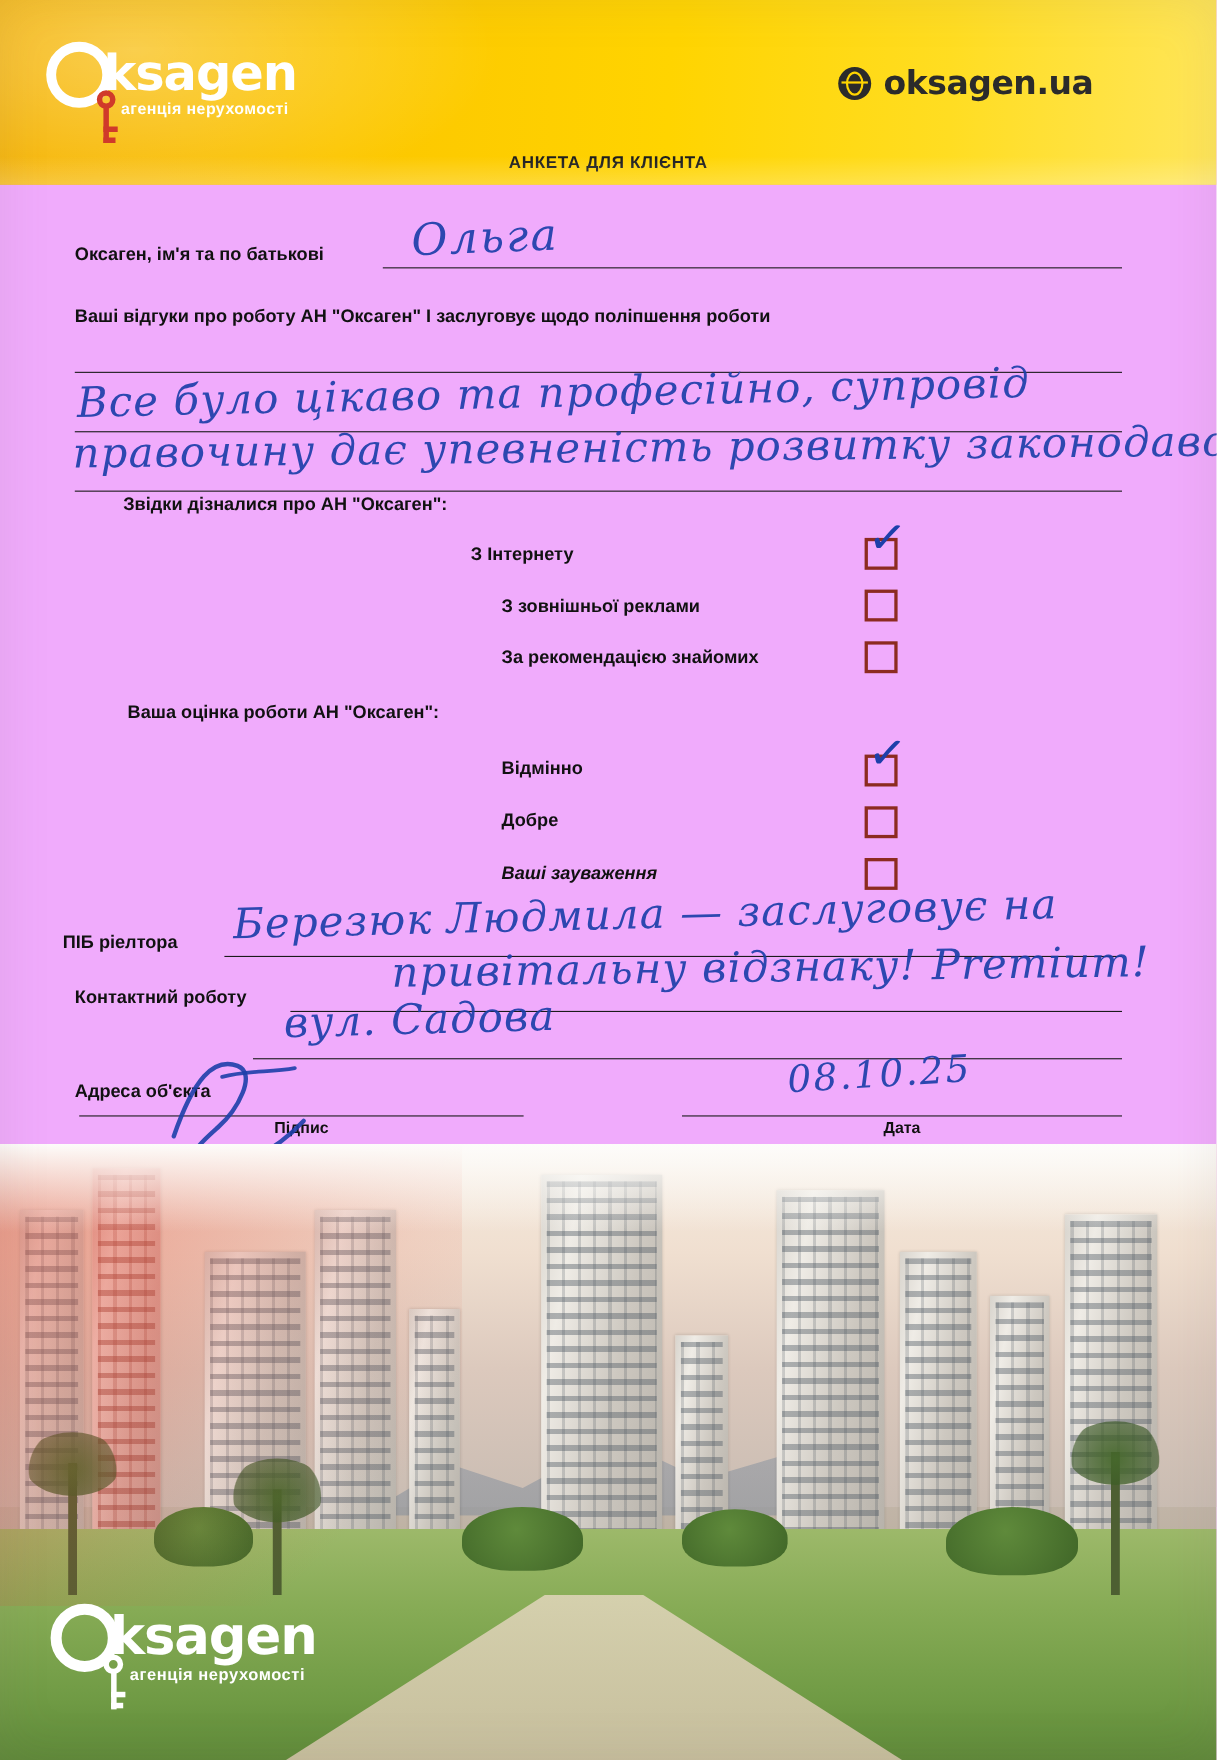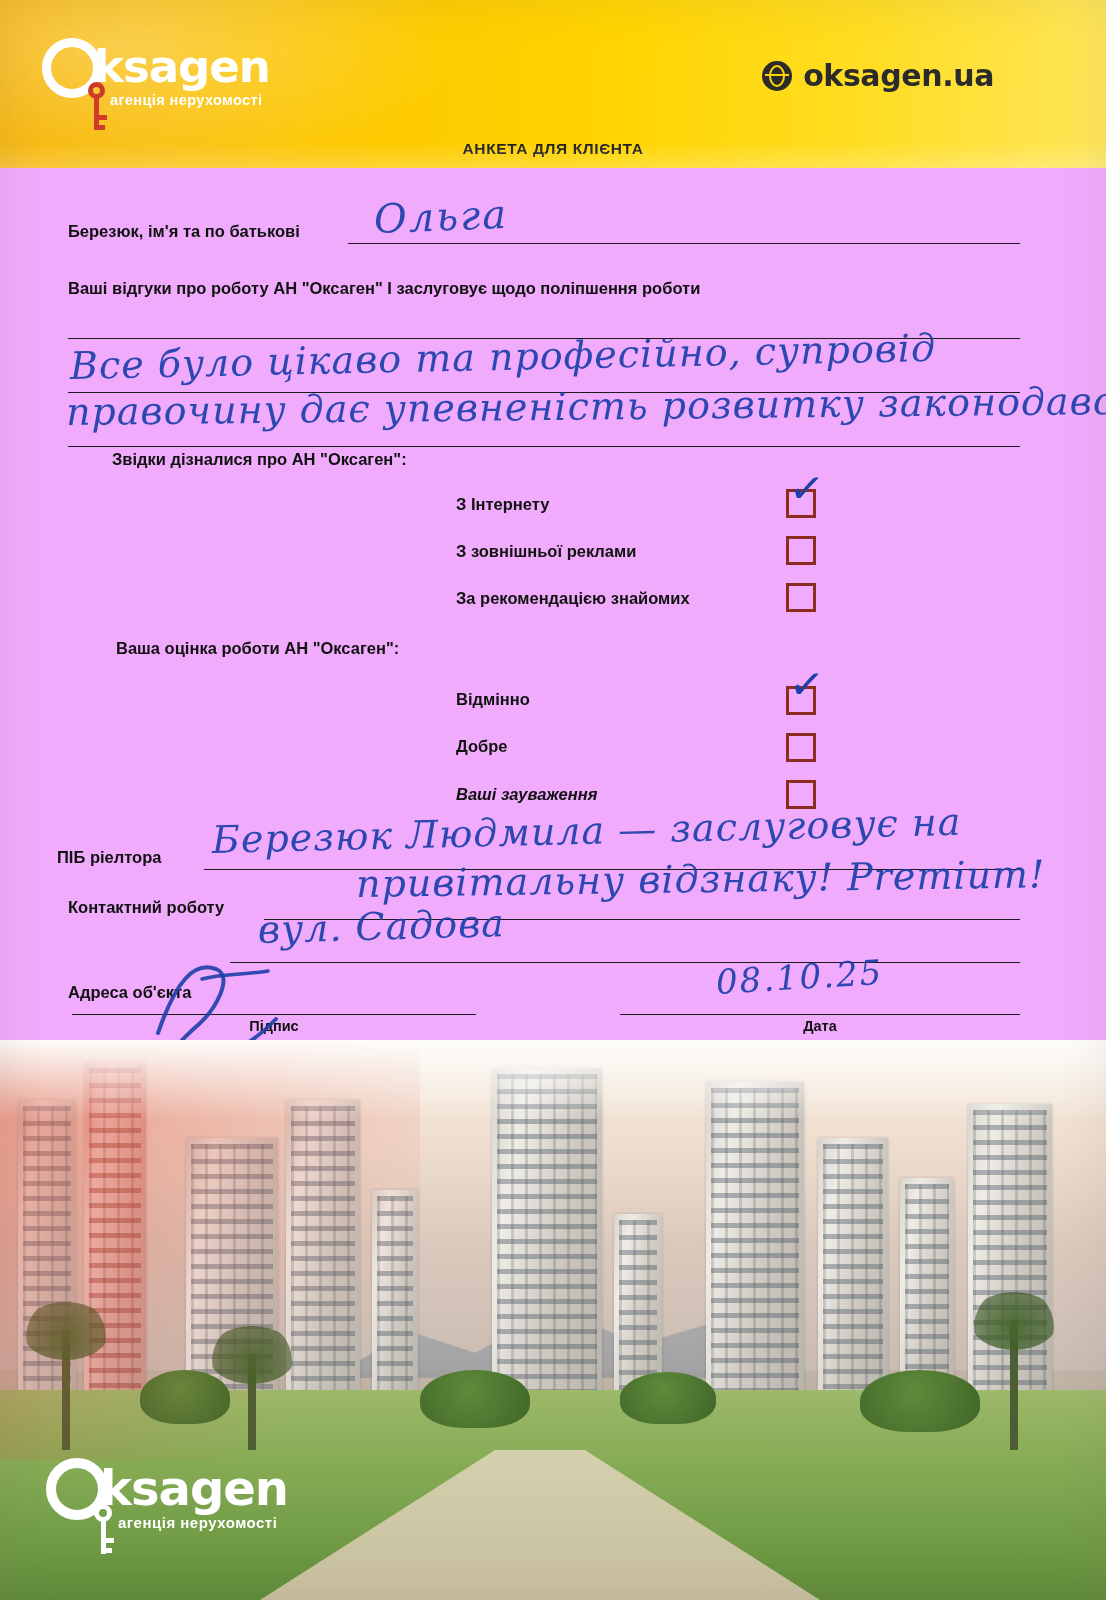--- a/index.html
+++ b/index.html
@@ -379,34 +379,34 @@
     </div>
 
     <div class="site-url">
       <div class="globe-icon"></div>
       <div class="site-url-text">oksagen.ua</div>
     </div>
 
     <div class="form-title">АНКЕТА ДЛЯ КЛІЄНТА</div>
   </div>
 
-  <div class="field-label" style="left:68px; top:222px;">Березюк, ім'я та по батькові</div>
+  <div class="field-label" style="left:68px; top:222px;">Оксаген, ім'я та по батькові</div>
   <div class="rule" style="left:348px; top:243px; width:672px;"></div>
   <div class="hand name">Ольга</div>
 
   <div class="field-label" style="left:68px; top:279px;">Ваші відгуки про роботу АН "Оксаген" І заслуговує щодо поліпшення роботи</div>
   <div class="rule" style="left:68px; top:338px; width:952px;"></div>
   <div class="rule" style="left:68px; top:392px; width:952px;"></div>
   <div class="rule" style="left:68px; top:446px; width:952px;"></div>
   <div class="hand fb1">Все було цікаво та професійно, супровід</div>
   <div class="hand fb2">правочину дає упевненість розвитку законодавства</div>
 
   <div class="field-label" style="left:112px; top:450px;">Звідки дізналися про АН "Оксаген":</div>
 
-  <div class="option-label" style="left:456px; top:495px;text-align:right;">З Інтернету</div>
+  <div class="option-label" style="left:428px; top:495px;text-align:right;">З Інтернету</div>
   <div class="checkbox" style="left:786px; top:489px;"></div>
   <div class="tick" style="left:789px; top:468px;">✓</div>
 
   <div class="option-label" style="left:456px; top:542px;">З зовнішньої реклами</div>
   <div class="checkbox" style="left:786px; top:536px;"></div>
 
   <div class="option-label" style="left:456px; top:589px;">За рекомендацією знайомих</div>
   <div class="checkbox" style="left:786px; top:583px;"></div>
 
   <div class="field-label" style="left:116px; top:639px;">Ваша оцінка роботи АН "Оксаген":</div>

